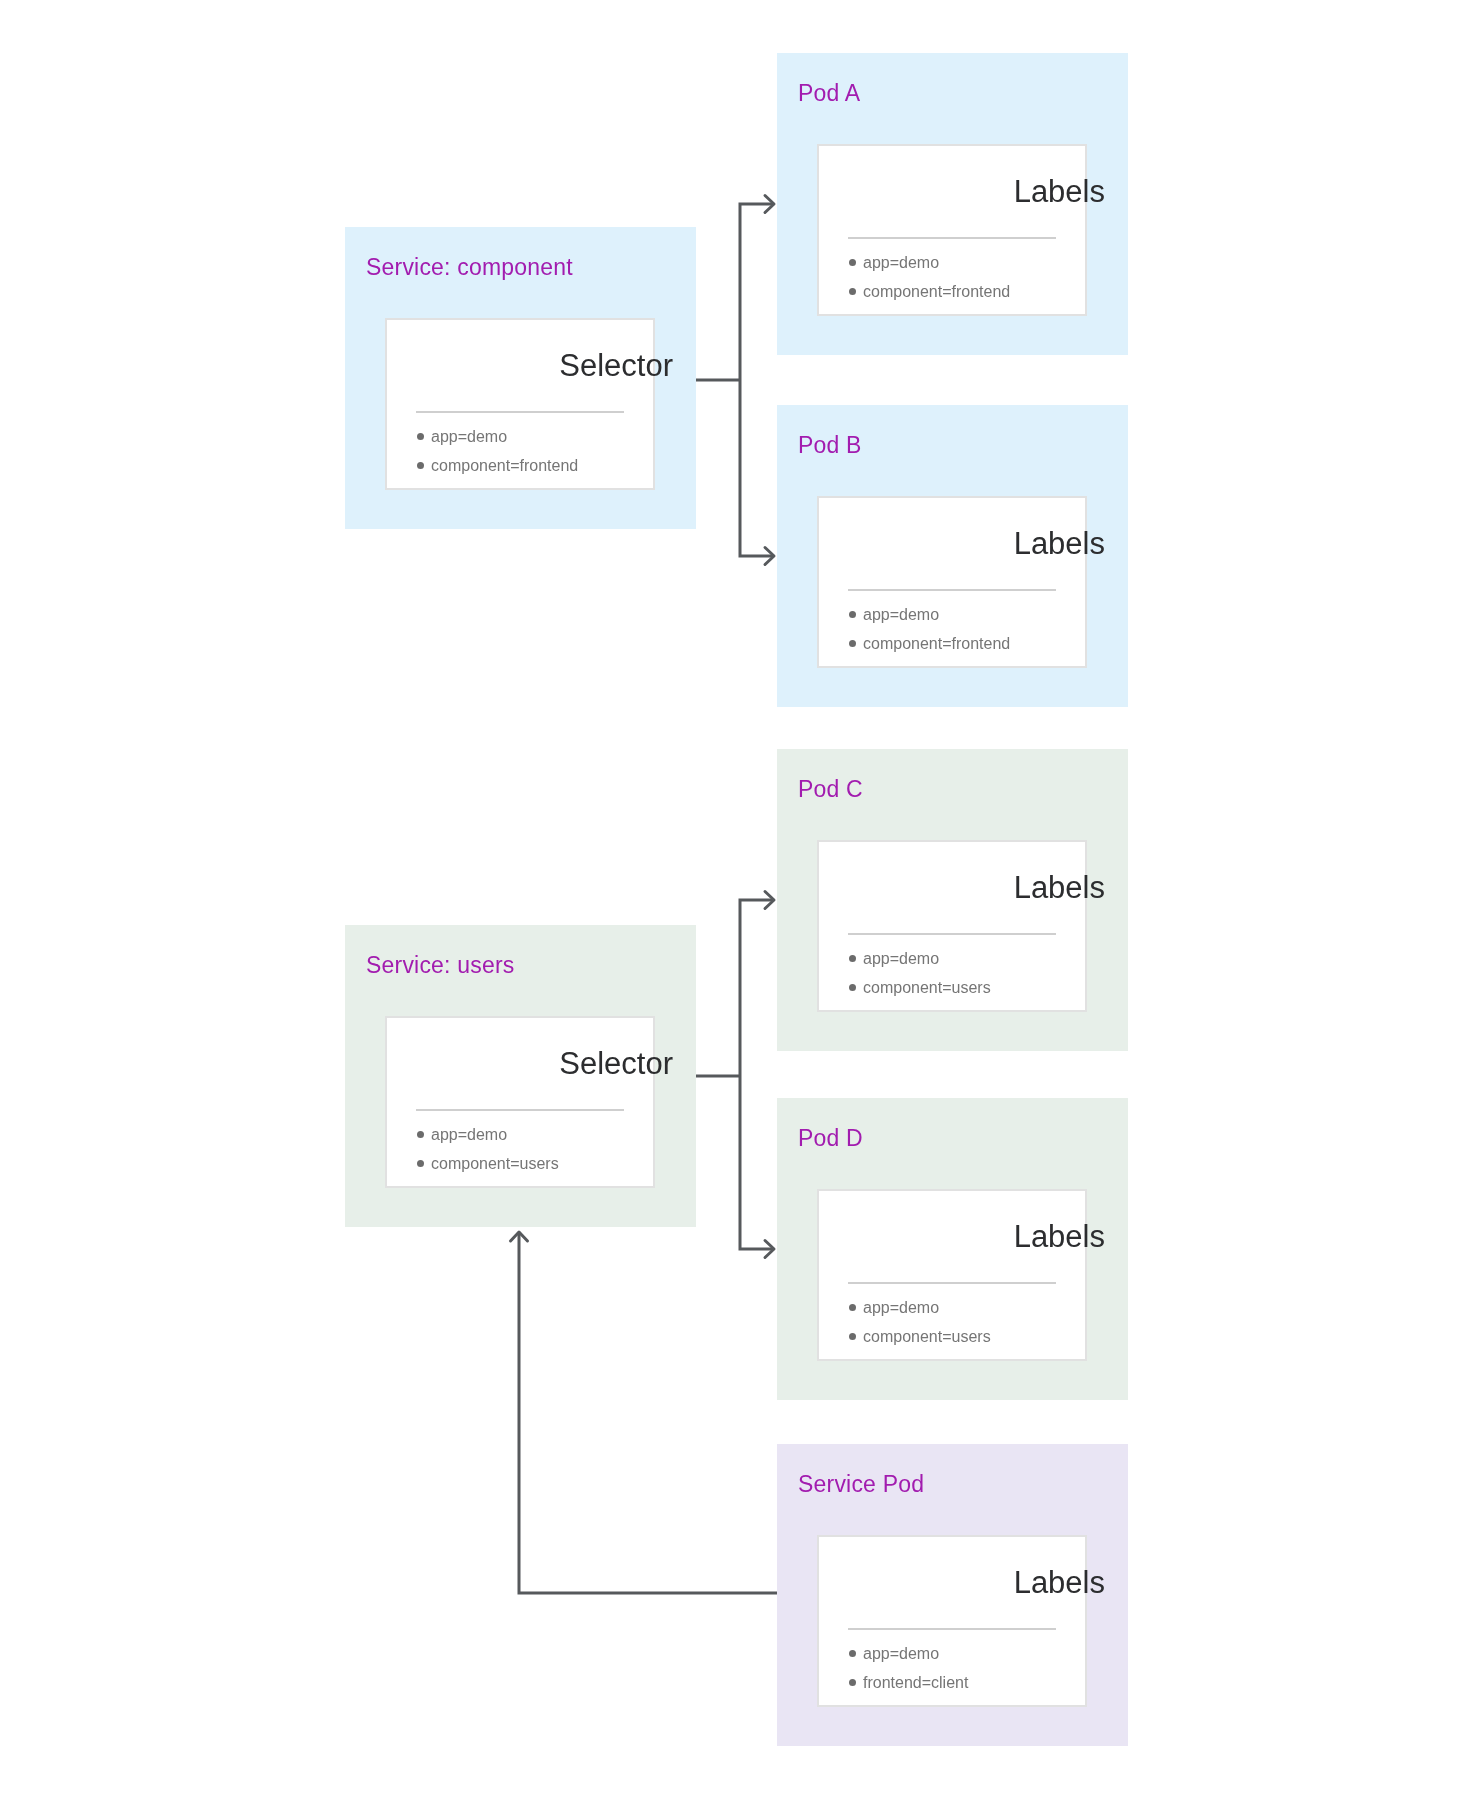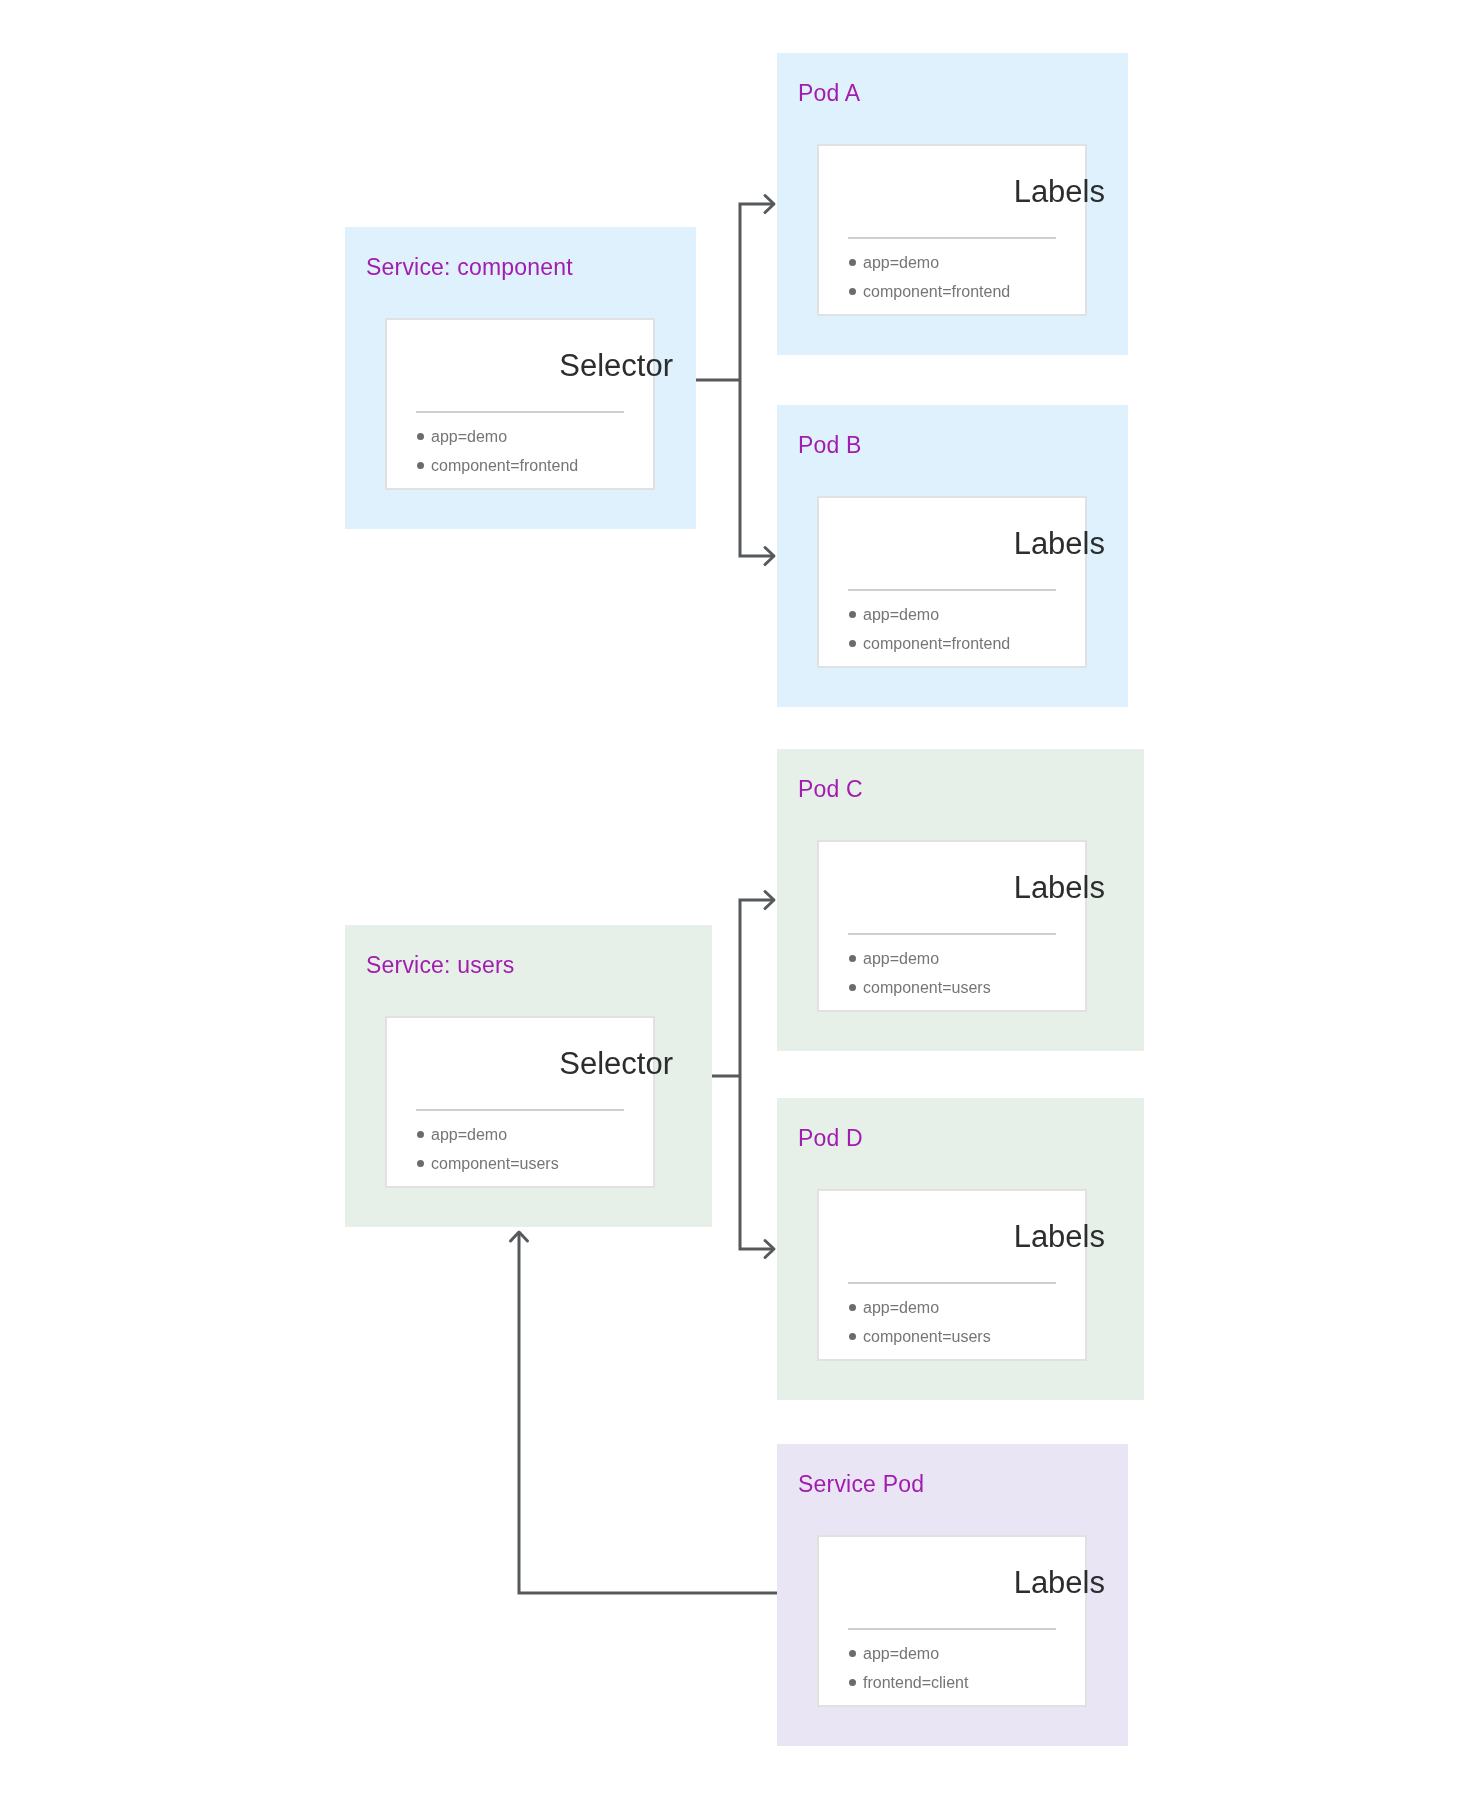--- a/index.html
+++ b/index.html
@@ -16,21 +16,21 @@
     left: 0; top: 0;
     width: 1472px; height: 1800px;
     pointer-events: none;
   }
   .node {
     position: absolute;
     width: 351px;
     height: 302px;
   }
   .node--blue   { background: #def1fc; }
-  .node--green  { background: #e7efe9; padding-left: 16px; }
+  .node--green  { background: #e7efe9; }
   .node--purple { background: #e9e5f4; }
   .node-title {
     position: absolute;
     left: 21px;
     top: 26px;
     font-size: 23px;
     line-height: 28px;
     color: #a21caf;
     letter-spacing: 0.2px;
     white-space: nowrap;

